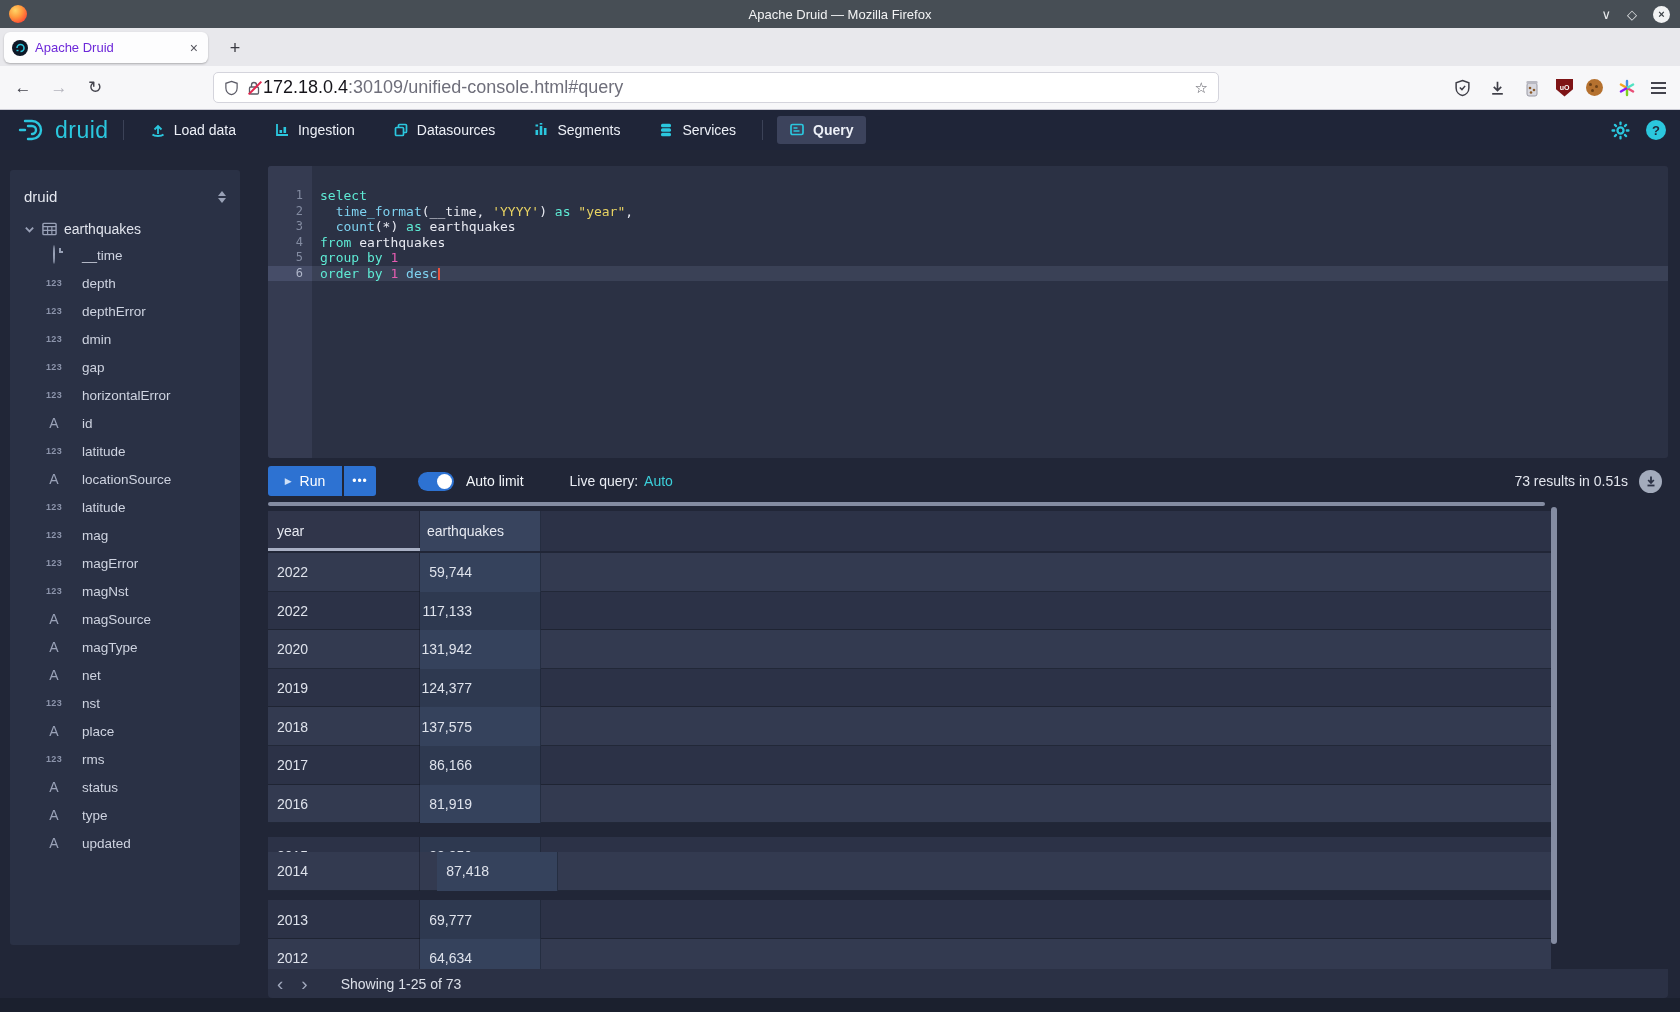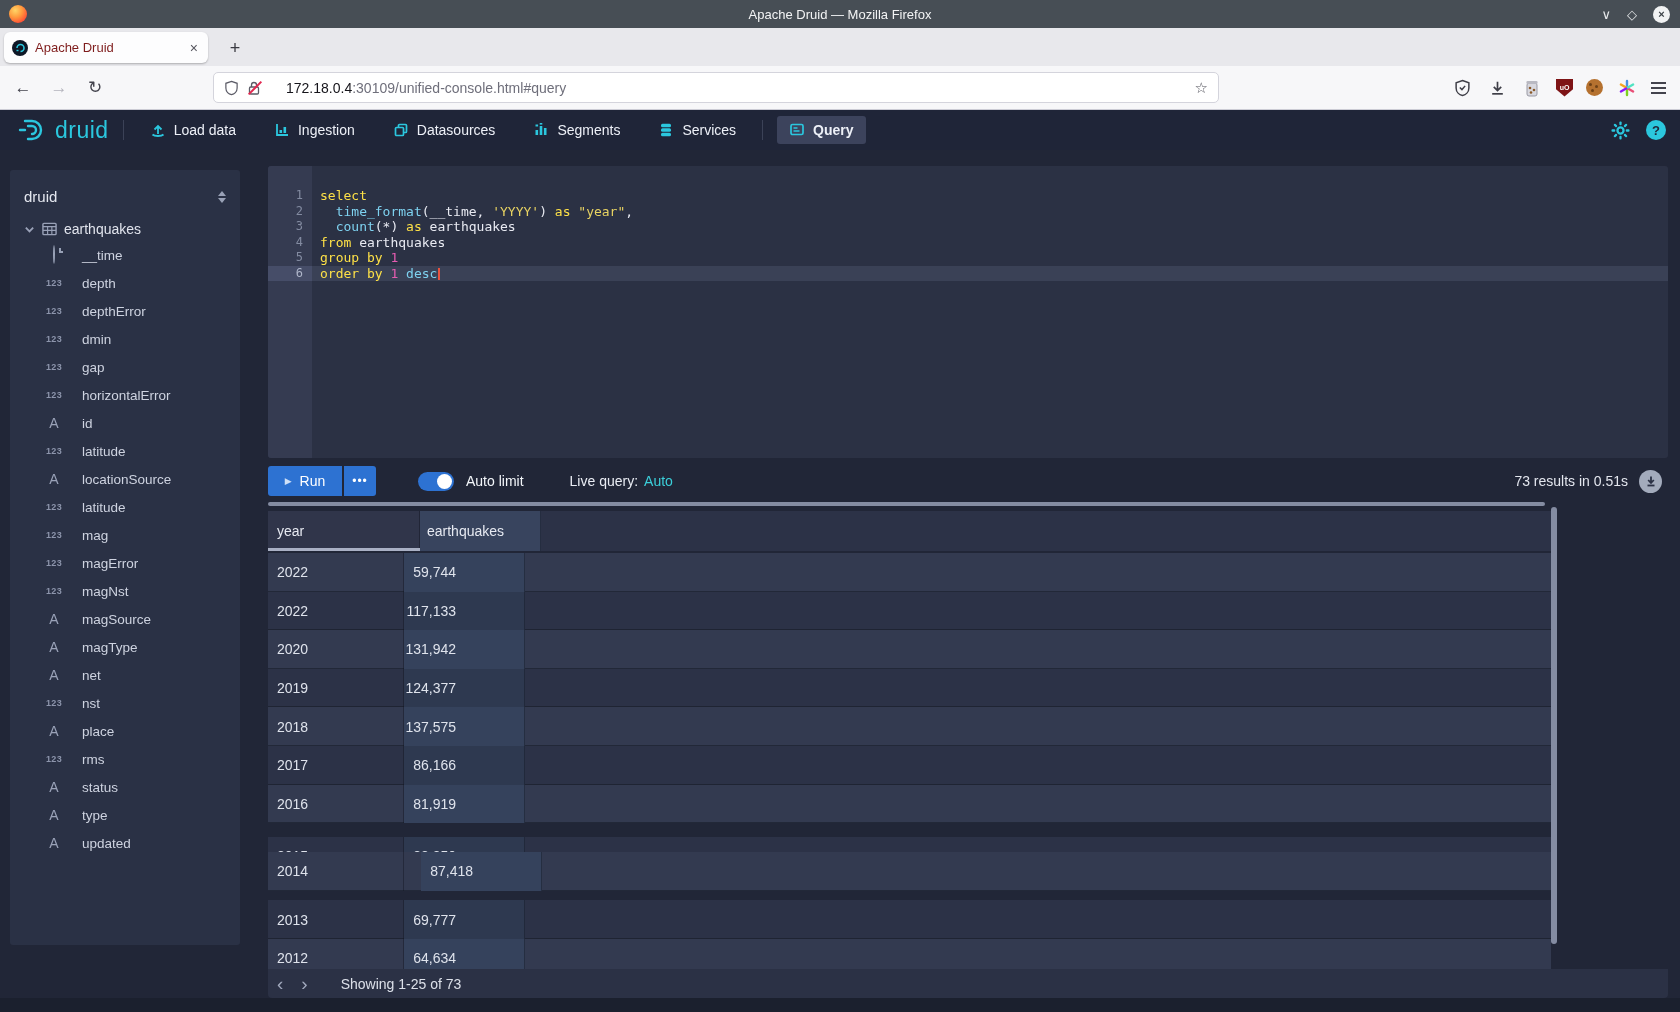--- a/index.html
+++ b/index.html
@@ -14,32 +14,32 @@
     background:radial-gradient(circle at 35% 30%,#ffd567 0%,#ff9a3d 40%,#ff5d36 70%,#e22850 100%);}
   .win-title{position:absolute;left:0;right:0;text-align:center;color:#f3f4f5;font-size:13px;}
   .win-ctrls{position:absolute;right:10px;top:0;height:28px;display:flex;align-items:center;gap:16px;color:#e8eaec;}
   .win-ctrls .glyph{font-size:13px;line-height:1;}
   .win-close{width:17px;height:17px;border-radius:50%;background:#f1f2f3;color:#3c4248;font-size:11px;
     display:flex;align-items:center;justify-content:center;font-weight:bold;}
 
   .tabbar{left:0;top:28px;width:1680px;height:38px;background:#e8e8ec;border-bottom:1px solid #d5d5dd;}
   .tab{position:absolute;left:4px;top:4px;width:204px;height:31px;background:#fdfdfe;border-radius:6px;
     box-shadow:0 1px 2px rgba(0,0,0,.25);display:flex;align-items:center;padding:0 8px;box-sizing:border-box;}
-  .tab-title{flex:1;font-size:13px;color:#7f1d1d;margin-left:7px;white-space:nowrap;overflow:hidden;}
+  .tab-title{flex:1;font-size:13px;color:#6d28d9;margin-left:7px;white-space:nowrap;overflow:hidden;}
   .tab-close{color:#55555e;font-size:14px;padding:0 2px;}
   .newtab{position:absolute;left:222px;top:7px;width:26px;height:26px;display:flex;align-items:center;justify-content:center;
     font-size:18px;color:#3a3a42;border-radius:4px;}
 
   .toolbar{left:0;top:66px;width:1680px;height:43px;background:#f7f7f9;border-bottom:1px solid #ccccd5;
     display:flex;align-items:center;}
   .navbtn{width:30px;height:30px;display:flex;align-items:center;justify-content:center;font-size:17px;color:#43434d;}
   .navbtn.disabled{color:#b4b4bd;}
   .urlbar{position:absolute;left:213px;top:6px;width:1006px;height:31px;background:#ffffff;border:1px solid #d4d4dc;
     border-radius:5px;display:flex;align-items:center;box-sizing:border-box;padding:0 10px;}
-  .url-text{font-size:14px;color:#15141a;margin-left:23px;white-space:nowrap;flex:1;}
+  .url-text{font-size:18px;color:#15141a;margin-left:0;white-space:nowrap;flex:1;}
   .url-text .dim{color:#6f6f7b;}
   .url-star{font-size:15px;color:#55555e;}
   .lockwrap{position:relative;width:16px;height:16px;margin-left:8px;}
   .lock-slash{position:absolute;left:-1px;top:7px;width:18px;height:2px;background:#e22850;transform:rotate(-45deg);}
   .tool-icons{position:absolute;right:14px;top:6px;height:31px;display:flex;align-items:center;gap:13px;}
   .tico{width:22px;height:22px;display:flex;align-items:center;justify-content:center;}
   .ublock{width:17px;height:18px;background:#7e1416;color:#fff;font-size:7px;font-weight:bold;
     display:flex;align-items:center;justify-content:center;
     clip-path:polygon(0 0,100% 0,100% 60%,50% 100%,0 60%);}
   .cookie{width:17px;height:17px;border-radius:50%;background:#b5712f;position:relative;}
@@ -80,21 +80,21 @@
   
   .editor{left:268px;top:166px;width:1400px;height:292px;background:#2b3144;border-radius:3px;overflow:hidden;display:flex;}
   .gutter{width:44px;background:#353b51;padding-top:22px;box-sizing:border-box;}
   .gut-num{height:15.5px;line-height:15.5px;text-align:right;padding-right:9px;color:#838ba1;
     font-family:"DejaVu Sans Mono",monospace;font-size:12px;}
   .gut-num.active{background:#464d68;color:#aeb5c9;}
   .codearea{flex:1;padding-top:22px;position:relative;}
   .code-line{height:15.5px;line-height:15.5px;padding-left:8px;white-space:pre;
     font-family:"DejaVu Sans Mono",monospace;font-size:13px;}
   .code-line.active{background:#3a4156;}
-  .tk-kw{color:#fde047;} .tk-fn{color:#7ed2f0;} .tk-str{color:#e8d362;} .tk-num{color:#e45cb0;} .tk-pl{color:#e8eaf2;}
+  .tk-kw{color:#5eead4;} .tk-fn{color:#7ed2f0;} .tk-str{color:#e8d362;} .tk-num{color:#e45cb0;} .tk-pl{color:#e8eaf2;}
   .caret{display:inline-block;width:2px;height:12px;background:#e8533f;vertical-align:-2px;margin-left:1px;}
 
   
   .runbar{left:268px;top:463px;width:1400px;height:36px;display:flex;align-items:center;}
   .btn-run{width:74px;height:30px;background:#2d72d2;border-radius:3px 0 0 3px;color:#fff;font-size:14px;
     display:flex;align-items:center;justify-content:center;gap:8px;}
   .btn-run .play{font-size:9px;color:#cfe0f7;}
   .btn-more{width:32px;height:30px;background:#2d72d2;border-radius:0 3px 3px 0;margin-left:2px;color:#fff;
     display:flex;align-items:center;justify-content:center;font-size:12px;letter-spacing:1px;}
   .switch{width:36px;height:19px;border-radius:10px;background:#2d72d2;position:relative;margin-left:42px;}
@@ -113,21 +113,21 @@
   .th{box-sizing:border-box;display:flex;align-items:center;font-size:14px;color:#e6e9f1;
     border-right:1px solid rgba(17,22,33,.5);}
   .th-year{width:152px;background:#30354a;padding-left:9px;}
   .th-eq{width:121px;background:#38445e;padding-left:7px;}
   .th-fill{flex:1;background:#2c3247;border-right:none;}
   .sortline{left:268px;top:548px;width:152px;height:3px;background:#a9b0c4;}
   .tbody{left:268px;top:551px;width:1283px;height:418px;overflow:hidden;}
   .trow{position:absolute;left:0;width:1283px;height:38.6px;display:flex;box-shadow:inset 0 -1px 0 rgba(17,21,32,.5);}
   .trow .td{box-sizing:border-box;height:100%;display:flex;align-items:center;font-size:14px;color:#dfe3ec;
     border-right:1px solid rgba(17,22,33,.45);}
-  .td-year{width:136px;padding-left:9px;}
+  .td-year{width:152px;padding-left:9px;}
   .td-eq{width:121px;justify-content:flex-end;padding-right:68px;}
   .td-fill{flex:1;border-right:none!important;}
   .trow.odd{background:#2c3247;} .trow.even{background:#333a50;}
   .trow.odd .td-eq{background:#2e3950;} .trow.even .td-eq{background:#35425c;}
 
   .tfooter{left:268px;top:969px;width:1400px;height:29px;background:#2b3145;border-radius:0 0 4px 4px;
     display:flex;align-items:center;}
   .pg-btn{color:#a2aabe;font-size:19px;line-height:1;padding:0 9px;}
   .pg-text{color:#dce0e9;font-size:14px;margin-left:24px;}
   .bottomstrip{left:0;top:998px;width:1680px;height:14px;background:#1b202e;}

